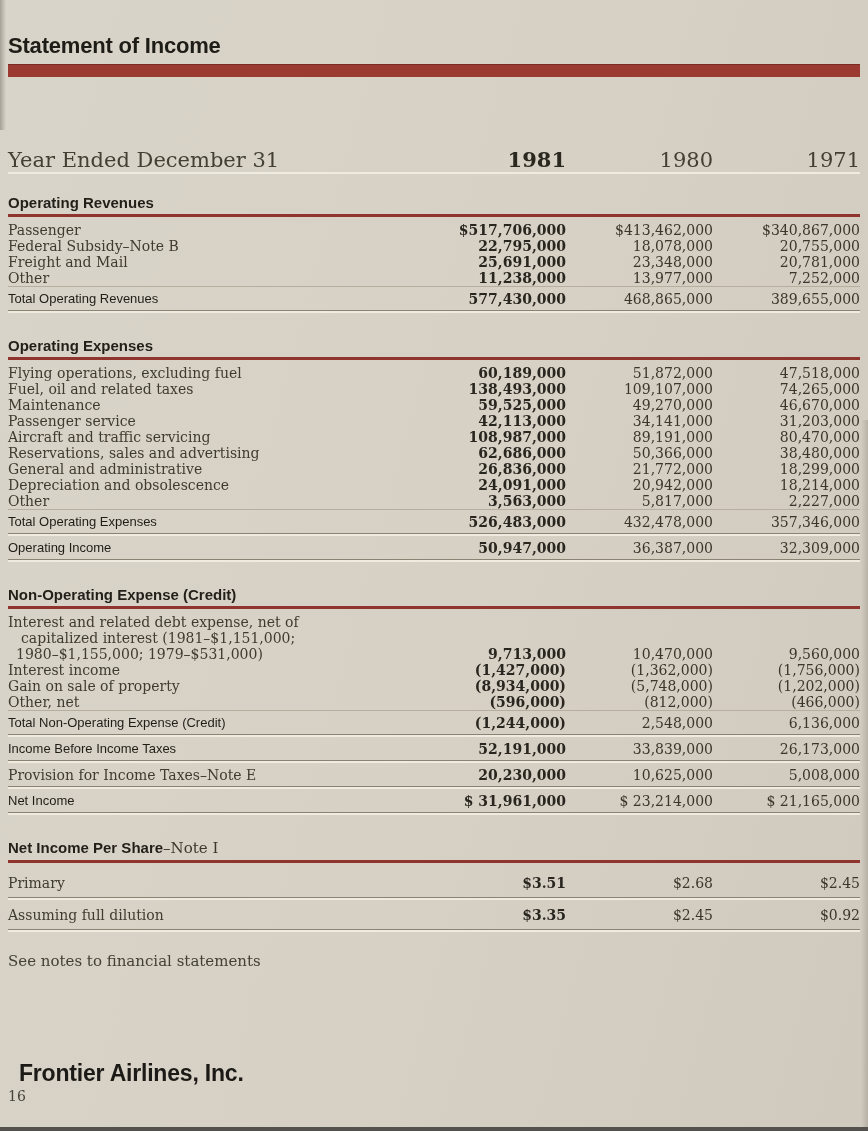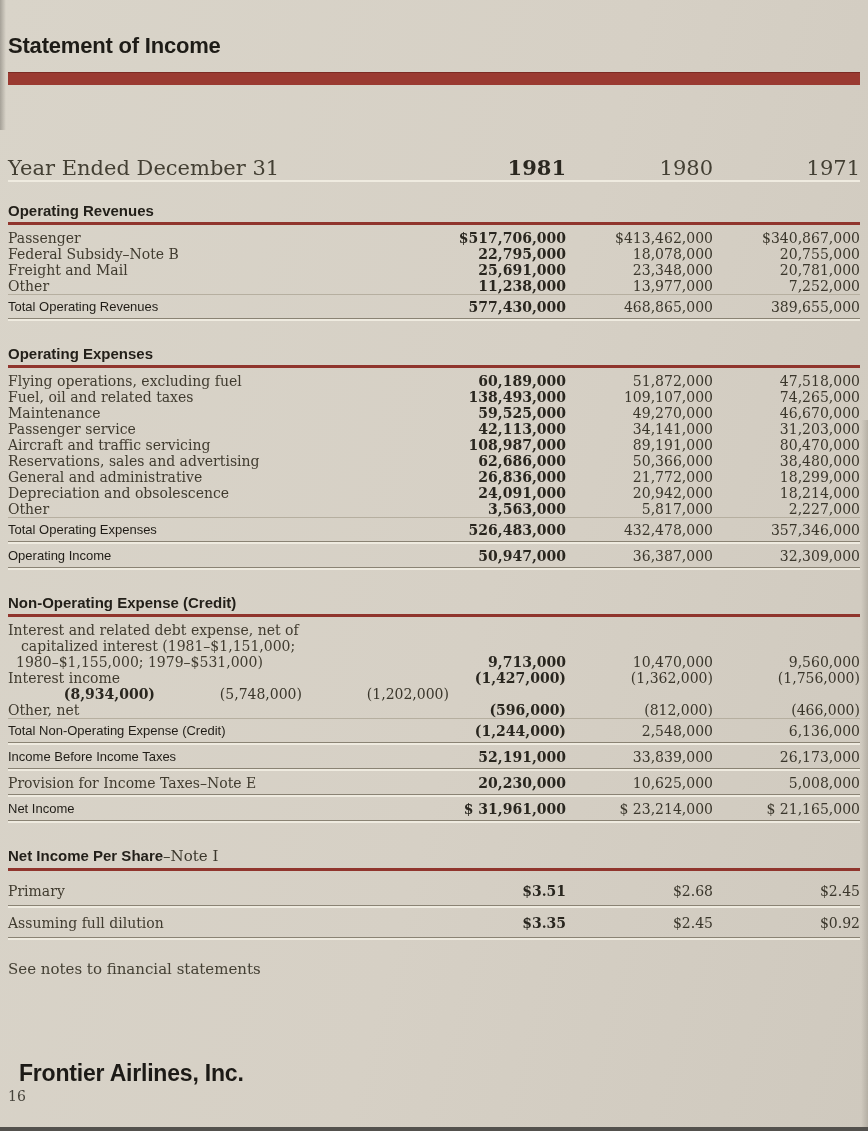--- a/index.html
+++ b/index.html
@@ -11,21 +11,21 @@
     overflow:hidden;
     font-family:"DejaVu Serif","Liberation Serif",serif;
     color:#3f3b30;
     box-sizing:border-box;
     padding:0 8px;
   }
   h1.title{
     font-family:"Liberation Sans","DejaVu Sans",sans-serif;
     font-size:22px;font-weight:700;color:#1e1c17;
     letter-spacing:-0.2px;
-    margin:33px 0 13px 0;
+    margin:33px 0 5px 0;
   }
   .title-bar{
     height:12px;background:#9a3a31;border-top:1px solid #7c2b24;
   }
   .yearhead{
     display:flex;align-items:baseline;
     margin-top:70px;
     font-size:21px;color:#433f33;
     padding-bottom:0;
   }
@@ -232,20 +232,21 @@
           <span class="col v1">10,470,000</span>
           <span class="col v2">9,560,000</span>
         </div>
         <div class="row normal">
           <span class="label">Interest income</span>
           <span class="col v0">(1,427,000)</span>
           <span class="col v1">(1,362,000)</span>
           <span class="col v2">(1,756,000)</span>
         </div>
         <div class="row normal">
+          <span class="label">Gain on sale of property</span>
           <span class="col v0">(8,934,000)</span>
           <span class="col v1">(5,748,000)</span>
           <span class="col v2">(1,202,000)</span>
         </div>
         <div class="row normal">
           <span class="label">Other, net</span>
           <span class="col v0">(596,000)</span>
           <span class="col v1">(812,000)</span>
           <span class="col v2">(466,000)</span>
         </div>

